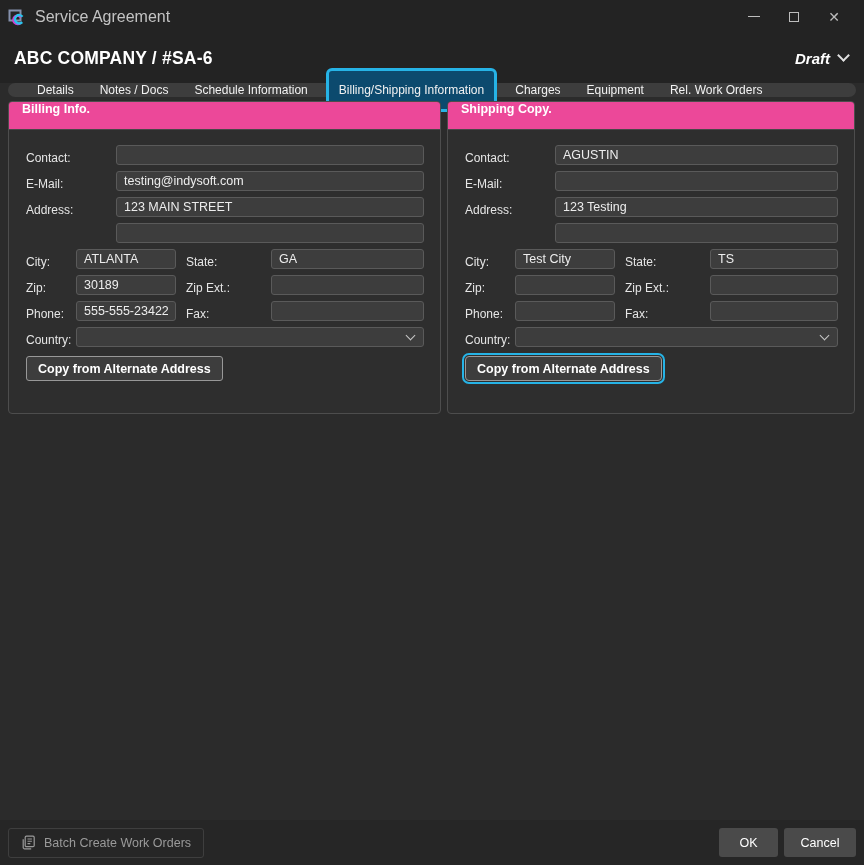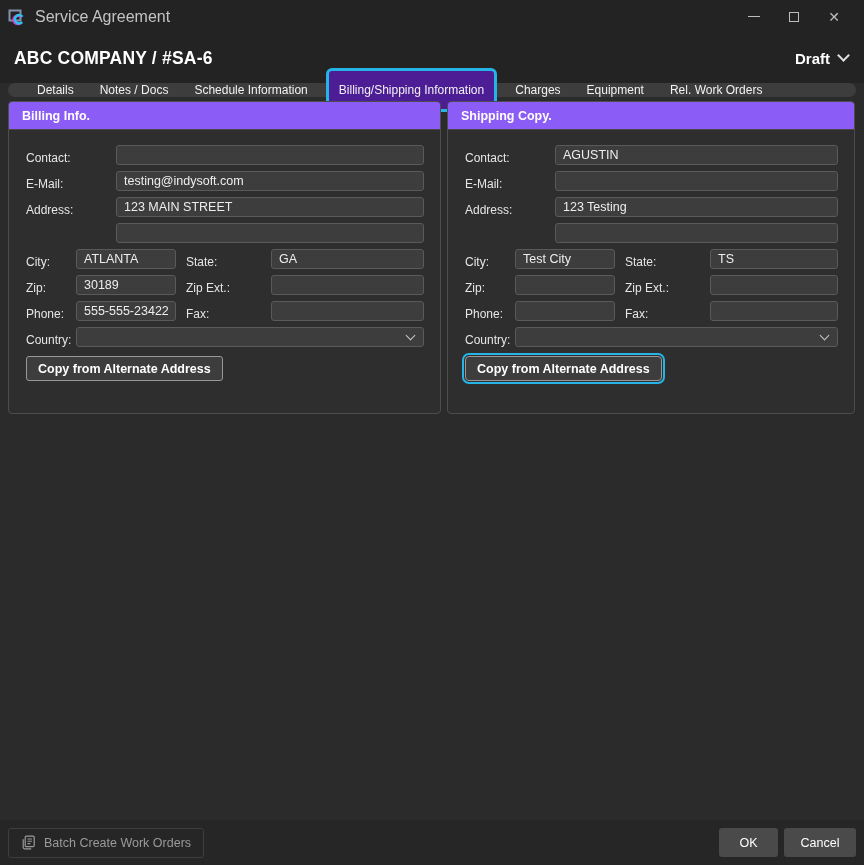--- a/index.html
+++ b/index.html
@@ -14,34 +14,34 @@
   .win-title { font-size:16px; color:#c3c3c3; }
   .win-controls { margin-left:auto; display:flex; }
   .win-btn { width:40px; height:33px; display:flex; align-items:center; justify-content:center; background:transparent; border:none; color:#bdbdbd; cursor:default; }
   .min-glyph { width:12px; height:0; border-top:1px solid #bdbdbd; display:block; }
   .max-glyph { width:10px; height:10px; border:1px solid #bdbdbd; display:block; }
   .close-glyph { font-size:14px; line-height:1; color:#bdbdbd; }
 
   .doc-header { height:50px; display:flex; align-items:center; padding:0 16px 0 14px; }
   .doc-title { font-size:17.5px; font-weight:bold; color:#ffffff; letter-spacing:.2px; }
   .status-dd { margin-left:auto; display:flex; align-items:center; gap:9px; background:transparent; border:none; color:#ffffff; font-family:inherit; }
-  .status-label { font-size:15px; font-weight:bold; color:#ffffff; }
+  .status-label { font-size:15px; font-weight:bold; color:#ffffff;font-style:italic; }
   .chev-lg { width:9px; height:9px; border-right:2px solid #e0e0e0; border-bottom:2px solid #e0e0e0; transform:rotate(45deg); margin-top:-5px; }
 
   
   .tabbar { margin:0 8px; height:14px; background:#3d3d3d; display:flex; align-items:center; padding-left:16px; font-size:12px; color:#f2f2f2;border-radius:8px; }
   .tab { padding:0 13px; line-height:26px; background:transparent; border:none; color:#f2f2f2; font-size:12px; font-family:inherit; white-space:nowrap; }
-  .tab.active { border:3px solid #26b3e6; border-radius:6px; line-height:22px; padding:8px 10px; margin:0 5px; background:#4c1d95; font-weight:400; }
+  .tab.active { border:3px solid #26b3e6; border-radius:6px; line-height:22px; padding:8px 10px; margin:0 5px; background:#0c4a6e; font-weight:400; }
 
   
   .content { padding:4px 9px 0 8px; display:flex; gap:6px; align-items:flex-start; }
   .panel { border:1px solid #4d4d4d; border-radius:4px; background:#2e2e2e; overflow:hidden; }
   .panel.billing { width:433px; }
   .panel.shipping { width:408px; }
-  .panel-header { height:28px; background:#8b5cf6; border-bottom:1px solid #484848; display:flex; align-items:center; padding:0 13px; }
+  .panel-header { height:28px; background:#ec4899; border-bottom:1px solid #484848; display:flex; align-items:flex-start; padding:0 13px; }
   .panel-title { font-size:12.5px; font-weight:bold; color:#ffffff; }
   .panel-body { padding:15px 16px 17px 17px; }
   .row { display:flex; align-items:flex-end; margin-bottom:6px; height:20px; }
   .flabel { width:50px; flex:none; font-size:12px; color:#e6e6e6; }
   .flabel2 { width:45px; flex:none; margin-left:10px; font-size:12px; color:#e6e6e6; }
   .tb { height:20px; background:#3d3d3d; border:1px solid #5a5a5a; border-radius:3px; color:#ededed; font-size:12.5px; padding:0 7px; font-family:inherit; outline:none; }
   .tb.grow { flex:1; min-width:0;margin-left:40px; }
   .tb.short { width:100px; flex:none; }
   .select { flex:1; min-width:0; height:20px; background:#3d3d3d; border:1px solid #5a5a5a; border-radius:3px; display:flex; align-items:center; justify-content:flex-end; padding:0 9px; }
   .chev-sm { width:7px; height:7px; border-right:1.5px solid #c9c9c9; border-bottom:1.5px solid #c9c9c9; transform:rotate(45deg); margin-top:-4px; }

